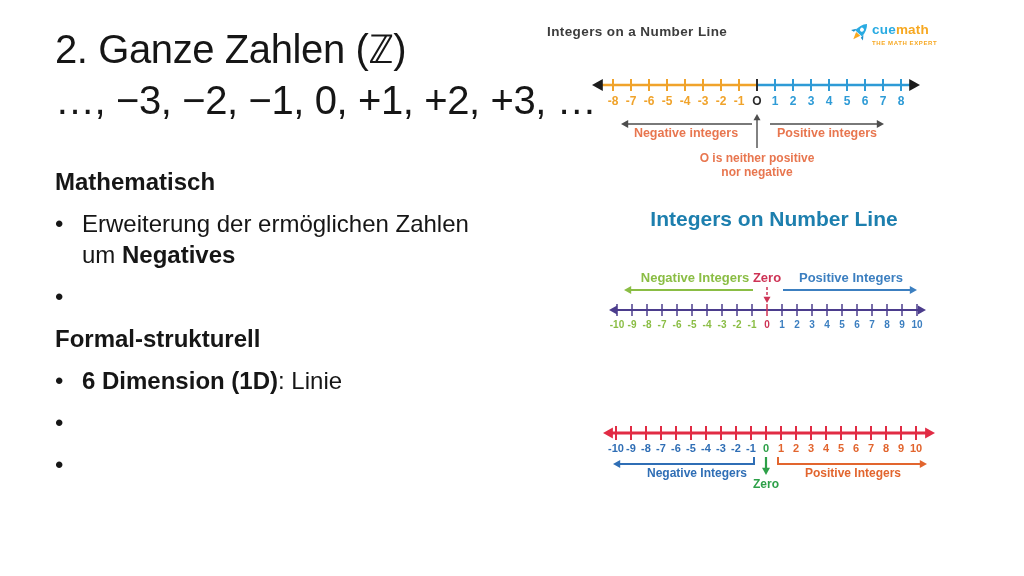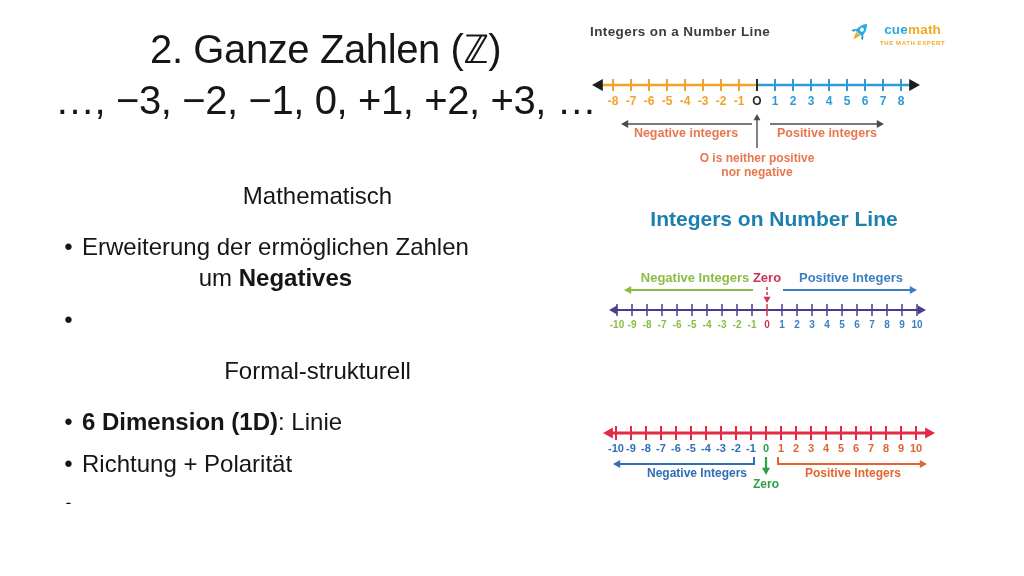--- a/index.html
+++ b/index.html
@@ -1,29 +1,29 @@
 <!DOCTYPE html>
 <html><head>
 <meta charset="utf-8">
 <style>
   html,body{margin:0;padding:0;background:#ffffff;}
   body{font-family:"Liberation Sans",sans-serif;}
-  .slide{position:relative;width:1024px;height:504px;background:#ffffff;overflow:hidden;color:#1a1a1a;text-align:center;}
+  .slide{position:relative;width:1024px;height:504px;background:#ffffff;overflow:hidden;color:#1a1a1a;}
 
   
   .title{position:absolute;left:55px;top:24px;font-size:40px;line-height:51px;font-weight:400;color:#161616;letter-spacing:-0.4px;white-space:nowrap;}
   .textbody{position:absolute;left:55px;top:160px;width:525px;font-size:24px;line-height:31px;color:#161616;}
-  .textbody .h{font-weight:400;margin:20px 0;}
+  .textbody .h{font-weight:700;margin:6px 0;}
   .bullet{display:flex;margin:11px 0;}
   .bullet .m{width:27px;flex:none;}
   .bullet b{font-weight:700;}
 
   
-  .fig1-header{position:absolute;left:590px;top:24px;font-size:13.5px;font-weight:600;color:#3c3c3c;letter-spacing:0.4px;}
-  .logo{position:absolute;left:846px;top:20px;display:flex;align-items:flex-start;gap:8px;}
+  .fig1-header{position:absolute;left:547px;top:24px;font-size:13.5px;font-weight:600;color:#3c3c3c;letter-spacing:0.4px;}
+  .logo{position:absolute;left:846px;top:20px;display:flex;align-items:flex-start;gap:0;}
   .logo-text{display:flex;flex-direction:column;line-height:13px;margin-top:3px;}
   .logo-word{font-size:13.5px;font-weight:700;letter-spacing:0.2px;}
   .logo-cue{color:#29abe2;}
   .logo-math{color:#f7a821;}
   .logo-tag{font-size:6px;font-weight:700;color:#f7a821;letter-spacing:0.6px;margin-top:1px;}
 
   svg{position:absolute;overflow:visible;}
   #fig1-svg{left:576px;top:74px;}
   #fig2-svg{left:576px;top:200px;}
   #fig3-svg{left:576px;top:415px;}
@@ -54,21 +54,20 @@
 
     <div class="h">Formal-strukturell</div>
 
     <div class="bullet">
       <span class="m">•</span>
       <span><b>6 Dimension (1D)</b><span>: Linie</span></span>
     </div>
 
     <div class="bullet">
       <span class="m">•</span>
-      <span>Richtung + Polarität</span>
     </div>
 
     <div class="bullet">
       <span class="m">•</span>
     </div>
   </div>
 
   <div class="fig1-header">Integers on a Number Line</div>
 
   <div class="logo">

